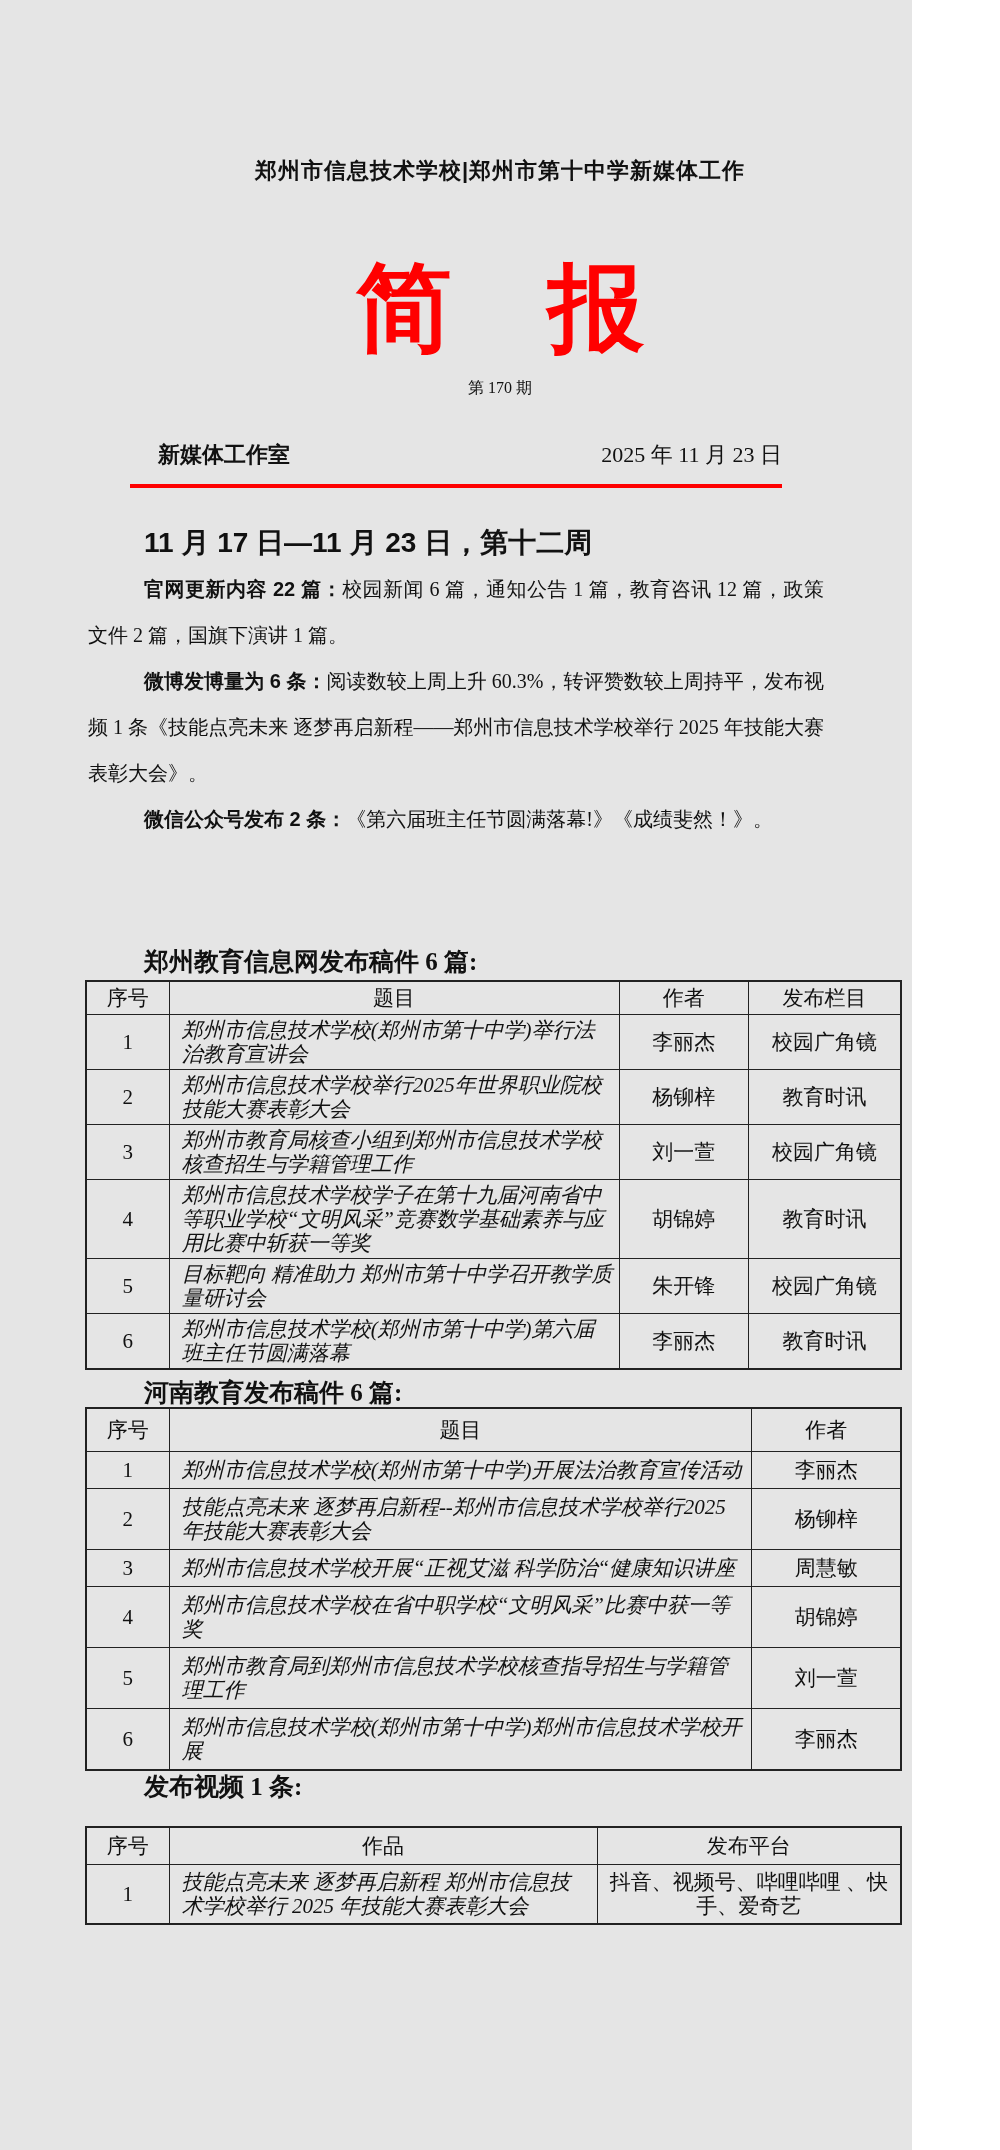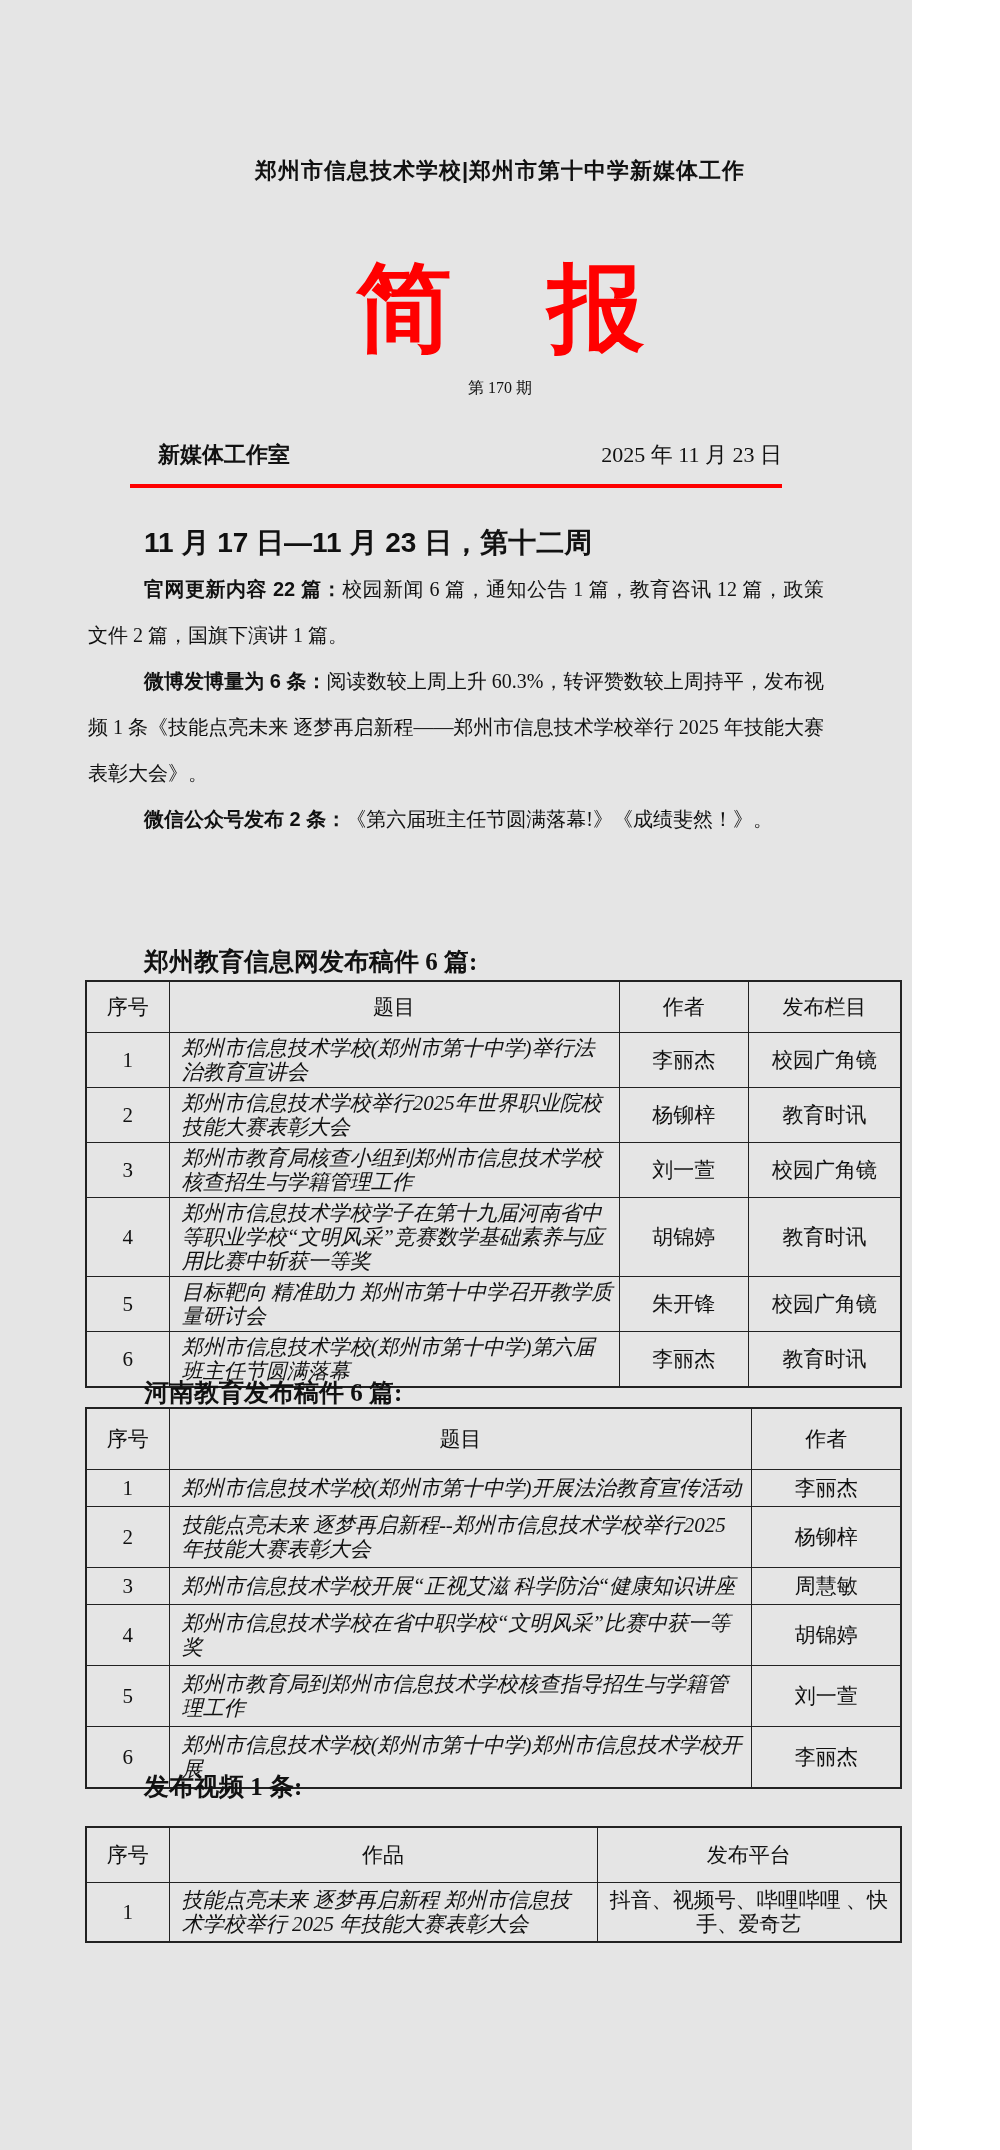--- a/index.html
+++ b/index.html
@@ -28,21 +28,21 @@
 
   .sec-heading{position:absolute;left:88px;right:88px;
                font-family:Liberation Serif, serif;
                font-weight:bold;font-size:25px;line-height:30px;text-indent:56px;margin:0;}
   .h1{top:947px;} .h2{top:1378px;} .h3{top:1772px;}
 
   table{position:absolute;left:85px;width:817px;border-collapse:collapse;table-layout:fixed;
         border:2px solid #222;font-size:21px;}
   .t1{top:980px;} .t2{top:1407px;} .t3{top:1826px;}
   th,td{border:1px solid #222;text-align:center;vertical-align:middle;
-        line-height:24px;padding:12px 6px;font-weight:normal;word-break:break-all;}
+        line-height:24px;padding:3px 6px;font-weight:normal;word-break:break-all;}
   .t1 th{height:26px;} .t2 th{height:36px;} .t3 th{height:30px;}
   .t1 td{padding:3px 6px;} .t2 td{padding:6px 6px;} .t3 td{padding:5px 6px;}
   .t1 td:nth-child(2),.t2 td:nth-child(2),.t3 td:nth-child(2){text-align:left;padding-left:12px;font-style:italic;}
 
   .footer-text{position:absolute;top:1938px;left:88px;right:88px;font-size:21px;
                line-height:27px;text-align:justify;text-indent:42px;margin:0;}
 </style>
 </head>
 <body>
 

